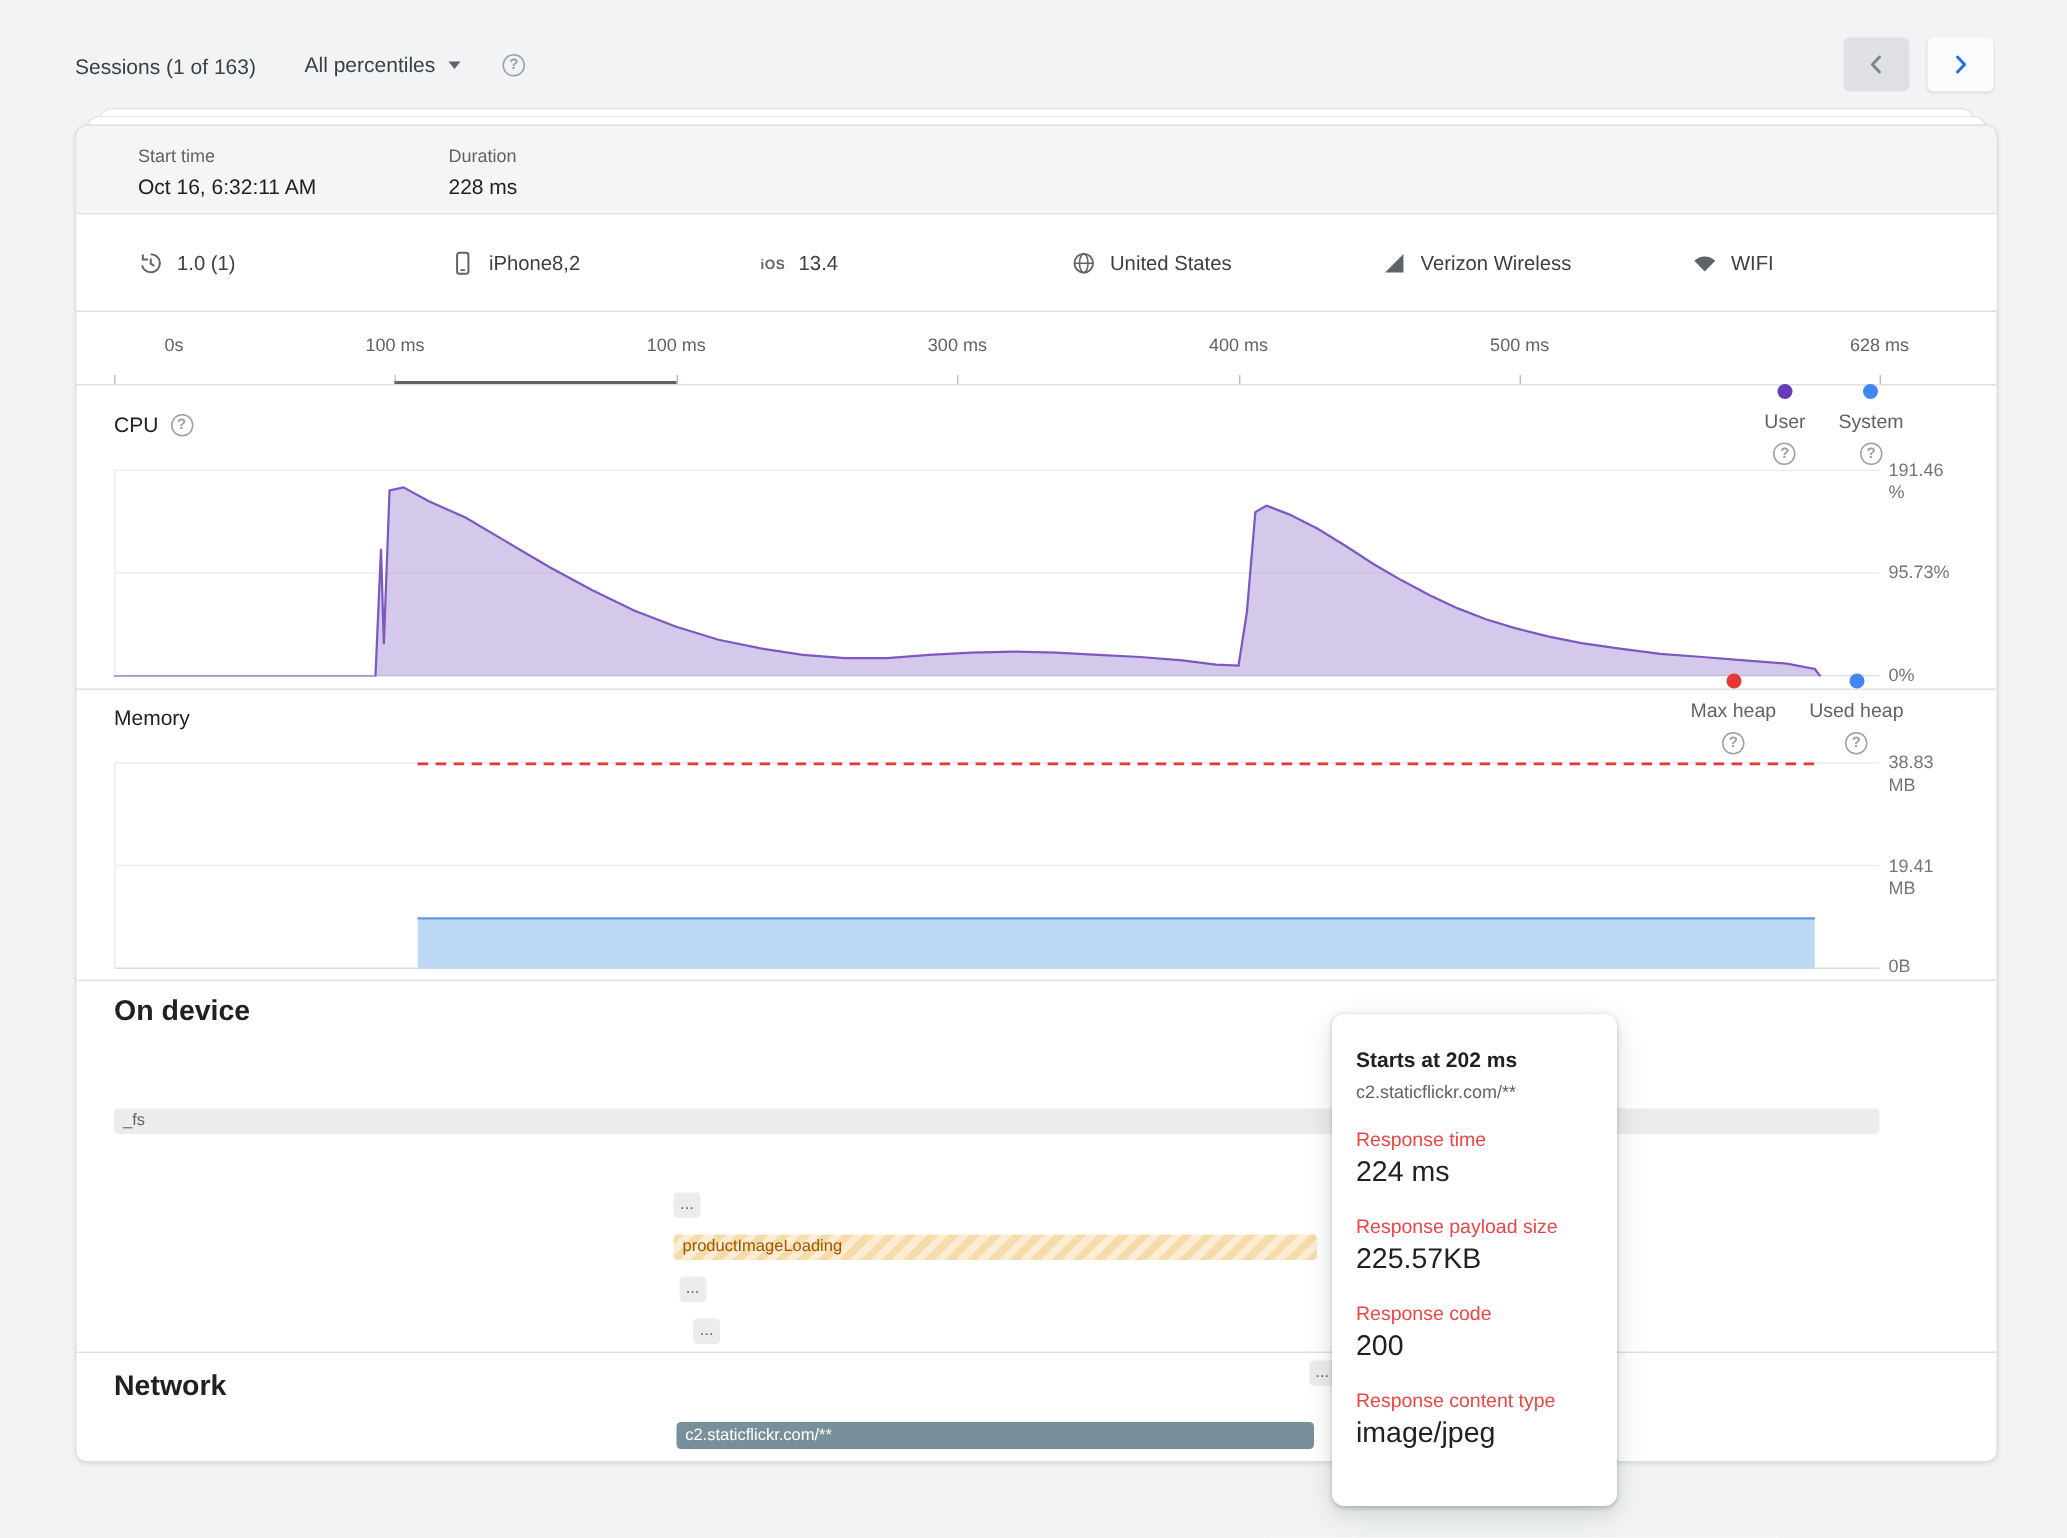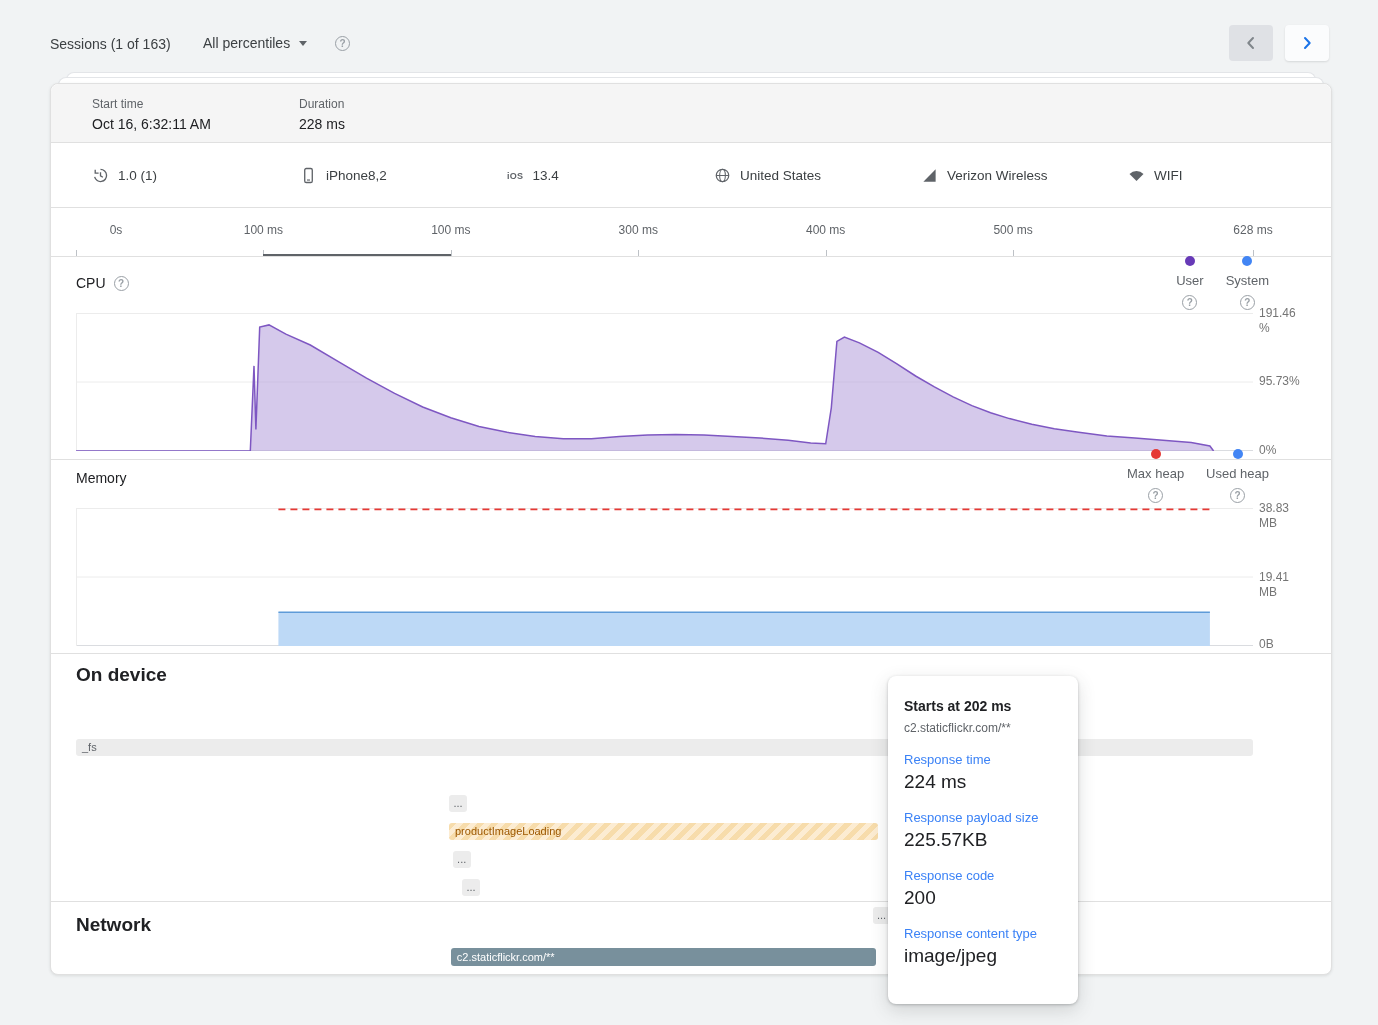--- a/index.html
+++ b/index.html
@@ -85,21 +85,21 @@
   .row.network { background:#78909c; color:#ffffff; height:18px; line-height:18px; }
 
   
   .tooltip {
     left:888px; top:676px; width:190px; height:328px; background:#ffffff;
     border-radius:8px; padding:22px 16px; z-index:30;
     box-shadow:0 1px 3px rgba(60,64,67,.3), 0 6px 18px rgba(60,64,67,.18);
   }
   .tt-title { font-size:14px; font-weight:600; color:#202124; }
   .tt-sub { font-size:12px; color:#5f6368; margin-top:7px; }
-  .tt-lbl { font-size:13px; color:#3b82f6; margin-top:17px; }
+  .tt-lbl { font-size:13px; color:#ef4444; margin-top:17px; }
   .tt-val { font-size:19px; color:#202124; margin-top:4px; }
 </style>
 </head>
 <body>
 
 <div class="abs" style="left:0;top:0;width:100%;height:86px;">
   <span class="abs toolbar-text" style="left:50px;top:36px;">Sessions (1 of 163)</span>
   <div class="abs select" style="left:203px;top:35px;">
     <span class="toolbar-text">All percentiles</span>
     <span class="caret"></span>

